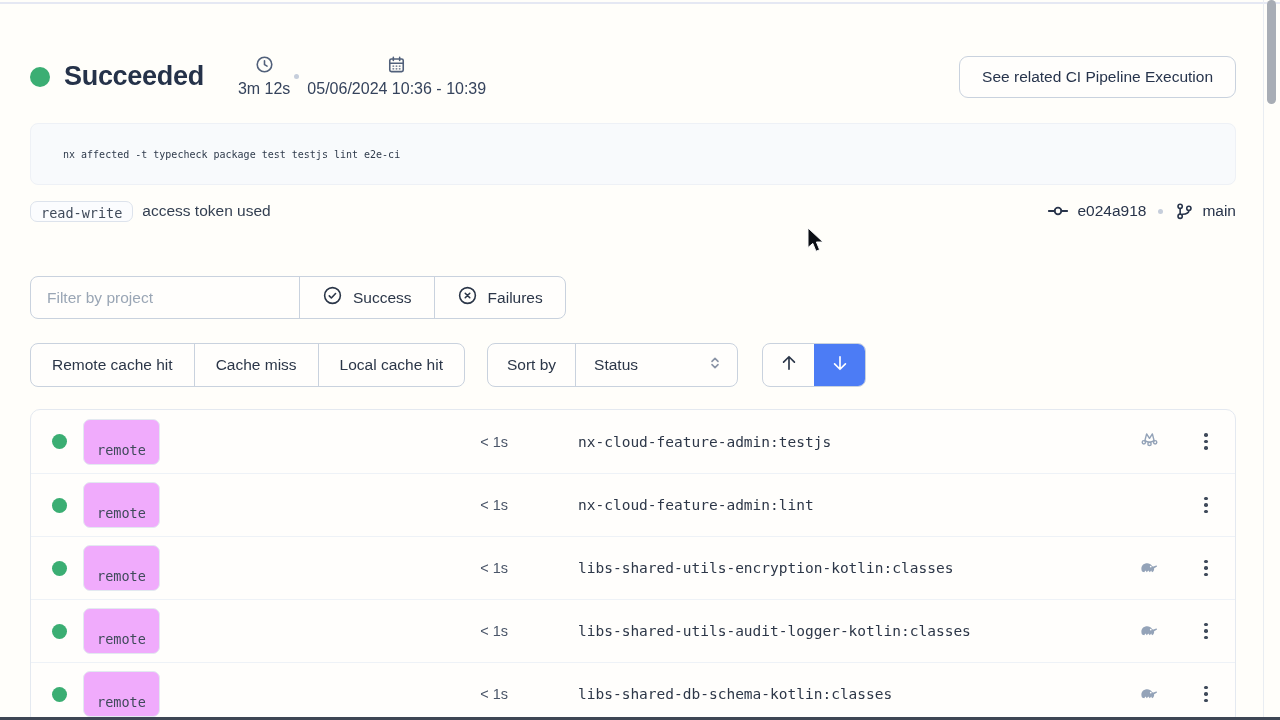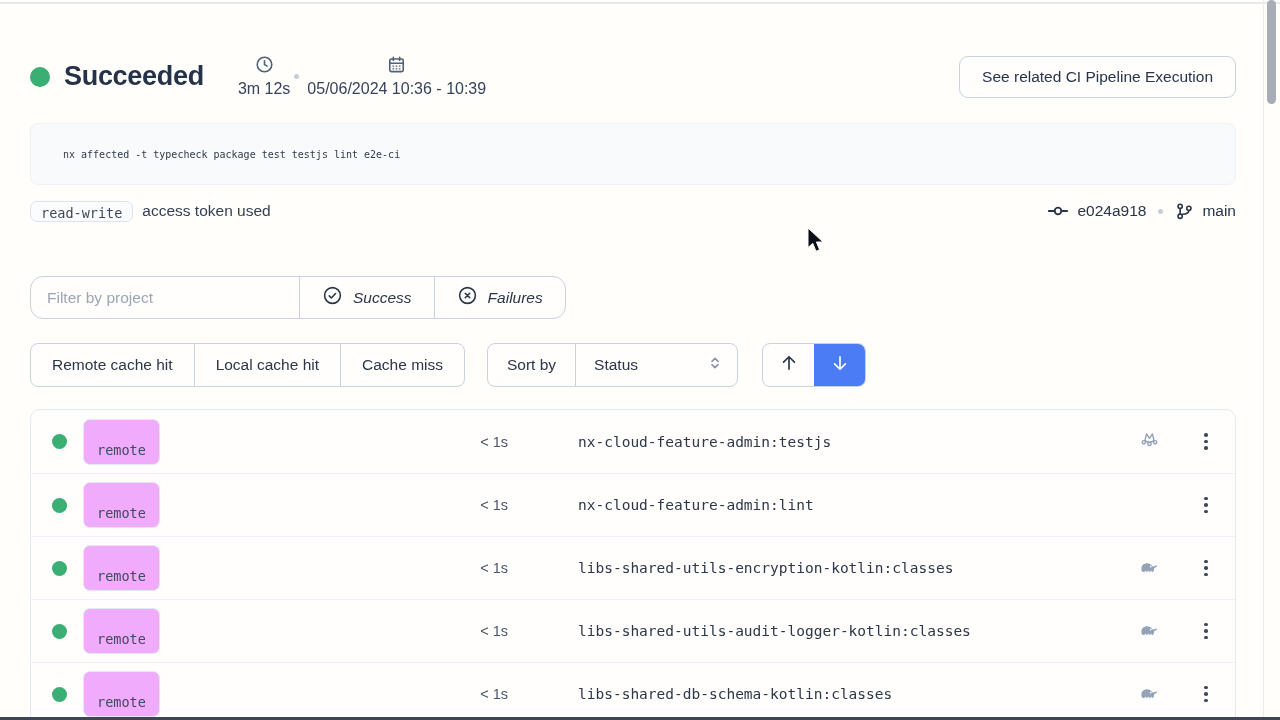--- a/index.html
+++ b/index.html
@@ -47,27 +47,27 @@
   .token-text { font-size:15.5px; margin-left:9px; color:#333f51; }
   .vcs { margin-left:auto; display:flex; align-items:center; gap:8px; font-size:15.5px; color:#28344a; }
   .vcs svg { display:block; }
 
   
   .seg-group { display:flex; background:#fffefc; border:1px solid #c9d2de; border-radius:8px; overflow:hidden; width:max-content; }
   .seg { display:flex; align-items:center; justify-content:center; gap:10px; font-size:15.5px; color:#2b3648; background:transparent; border:none; cursor:pointer; }
   .seg + .seg { border-left:1px solid #c9d2de; }
 
   .filter-row { margin-top:54px; }
-  .filter-row .seg-group { height:43px;border-radius:13px; }
+  .filter-row .seg-group { height:43px; }
   .filter-input {
     width:268px; border:none; outline:none; background:transparent;
     padding:0 16px; font-size:15.5px; font-family:"Liberation Sans", sans-serif; color:#2b3648;
   }
   .filter-input::placeholder { color:#9aa6b5; }
-  .seg-pad { padding:0 22px;font-style:italic; }
+  .seg-pad { padding:0 22px; }
 
   .controls-row { margin-top:24px; display:flex; align-items:center; }
   .controls-row .seg-group { height:44px; }
   .cache-seg { padding:0 21px; }
   .sort-group { margin-left:22px; }
   .sort-label-seg { padding:0 19px; cursor:default; }
   .sort-select-seg { width:162px; justify-content:flex-start; padding:0 14px 0 18px; }
   .sort-select-seg .chev { margin-left:auto; }
   .arrow-group { margin-left:24px; }
   .arrow-seg { width:51px; }
@@ -173,22 +173,22 @@
               <path d="M9.4 9.4l5.2 5.2M14.6 9.4l-5.2 5.2"></path>
             </svg></span>
         <span>Failures</span>
       </button>
     </div>
   </div>
 
   <div class="controls-row">
     <div class="seg-group">
       <button class="seg cache-seg">Remote cache hit</button>
+      <button class="seg cache-seg">Cache miss</button>
       <button class="seg cache-seg">Local cache hit</button>
-      <button class="seg cache-seg">Cache miss</button>
     </div>
     <div class="seg-group sort-group">
       <div class="seg sort-label-seg">Sort by</div>
       <button class="seg sort-select-seg">
         <span>Status</span>
         <span class="chev"><svg width="16" height="16" viewBox="0 0 24 24" fill="none" stroke="#8a94a6" stroke-width="2.4" stroke-linecap="round" stroke-linejoin="round">
               <path d="M7.5 9.5L12 5l4.5 4.5M7.5 14.5L12 19l4.5-4.5"></path>
             </svg></span>
       </button>
     </div>

